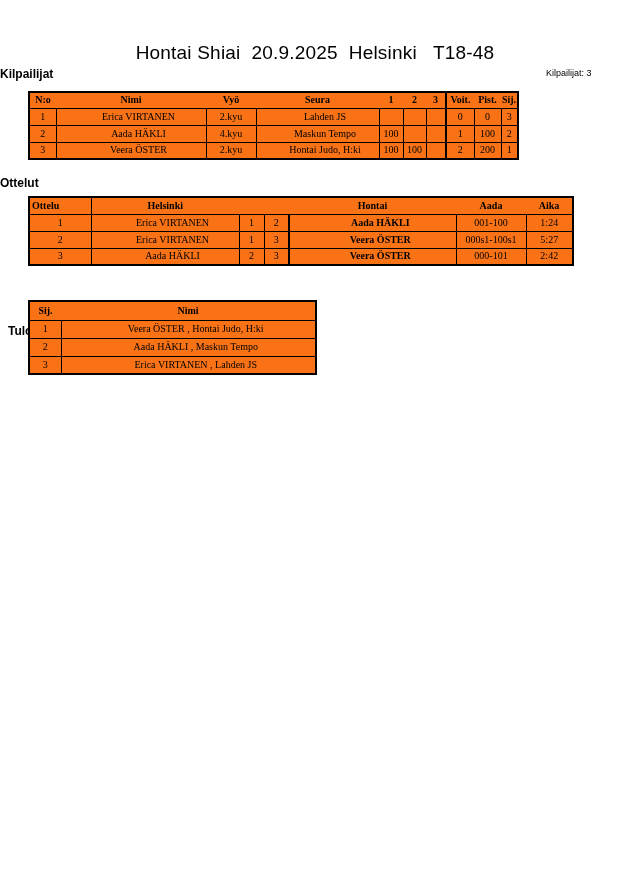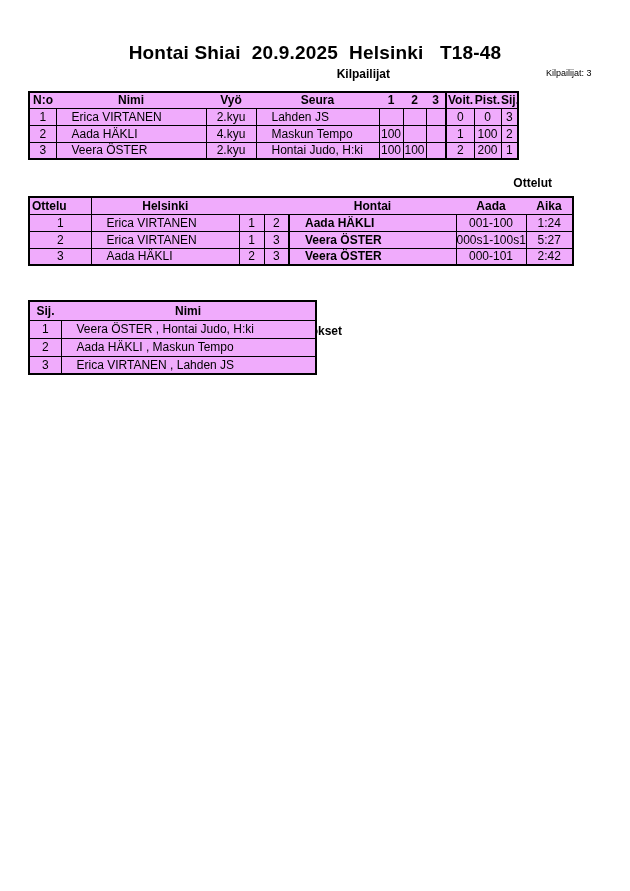--- a/index.html
+++ b/index.html
@@ -4,39 +4,39 @@
 <style>
   html,body{margin:0;padding:0;}
   body{
     width:630px;height:891px;background:#ffffff;position:relative;
     font-family:"Liberation Sans", sans-serif;color:#000;
     -webkit-font-smoothing:none;
   }
   .abs{position:absolute;}
   .page-title{
     top:42px;left:0;width:630px;text-align:center;
-    font-size:19px;font-weight:bold;white-space:pre;letter-spacing:0.2px;
-  }
-  .section-label{font-size:12px;font-weight:bold;text-align:right;}
+    font-size:19px;font-weight:normal;white-space:pre;letter-spacing:0.2px;
+  }
+  .section-label{font-size:12px;font-weight:bold;text-align:left;}
   .kilp-label{top:67px;left:0;width:390px;}
   .ottelut-label{top:176px;left:0;width:552px;}
   .tulokset-label{top:283px;left:8px;width:334px;margin-top:41px;}
   .kilp-count{top:68px;left:546px;font-size:9px;}
 
   table{
     position:absolute;border-collapse:collapse;table-layout:fixed;
-    font-size:12px;border:2px solid #000;background:#f0abfc;
+    font-size:10px;border:2px solid #000;background:#f97316;font-family:Liberation Serif, serif;
   }
   th,td{
     padding:0;margin:0;vertical-align:middle;overflow:hidden;
     white-space:nowrap;line-height:1;
   }
   th{font-weight:bold;text-align:center;}
   td{text-align:center;}
-  .l{text-align:left;padding-left:15px;}
+  .l{text-align:center;padding-left:15px;}
   thead th{border:none;}
   tbody td{border:1px solid #000;}
 
   
   #t1{left:28px;top:91px;width:489px;}
   #t1 thead tr{height:16px;}
   #t1 tbody tr{height:17px;}
   #t1 th.grp-voit, #t1 td.grp-voit{border-left:2px solid #000;}
 
   

